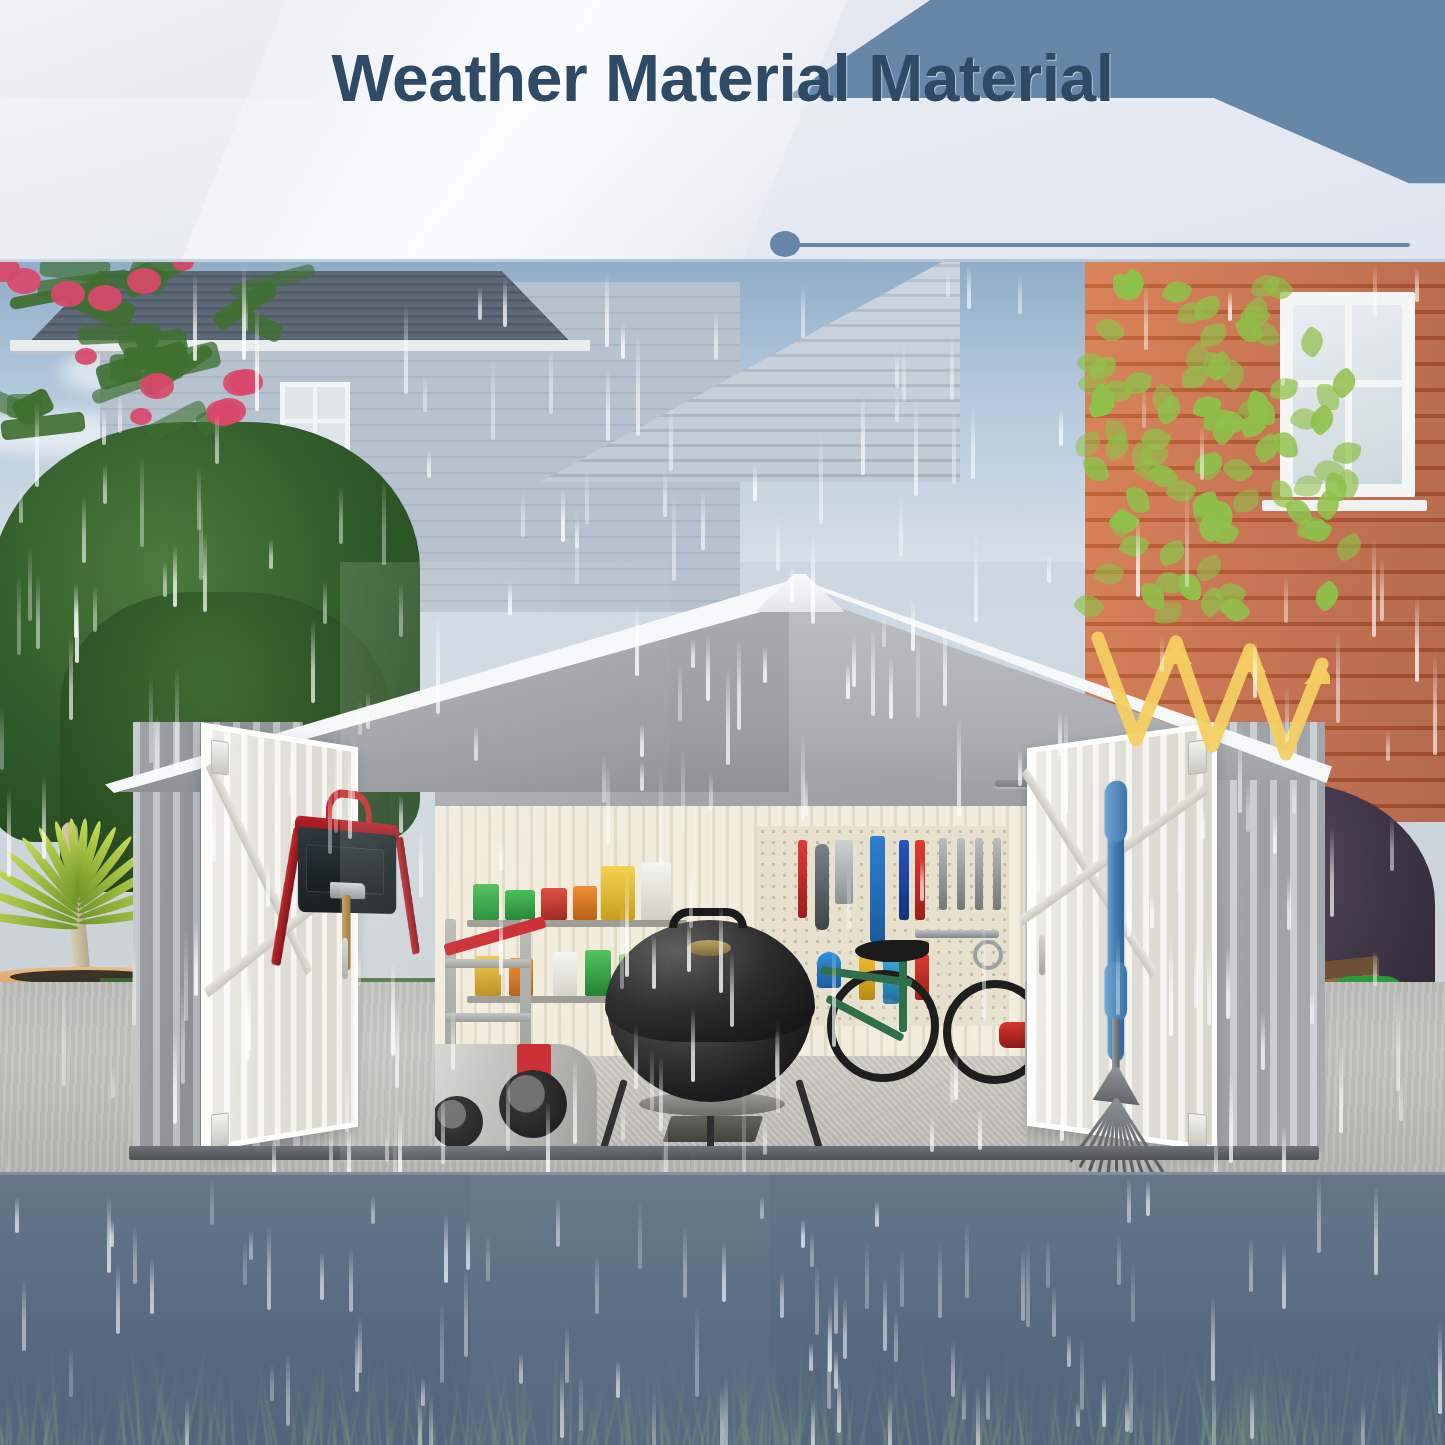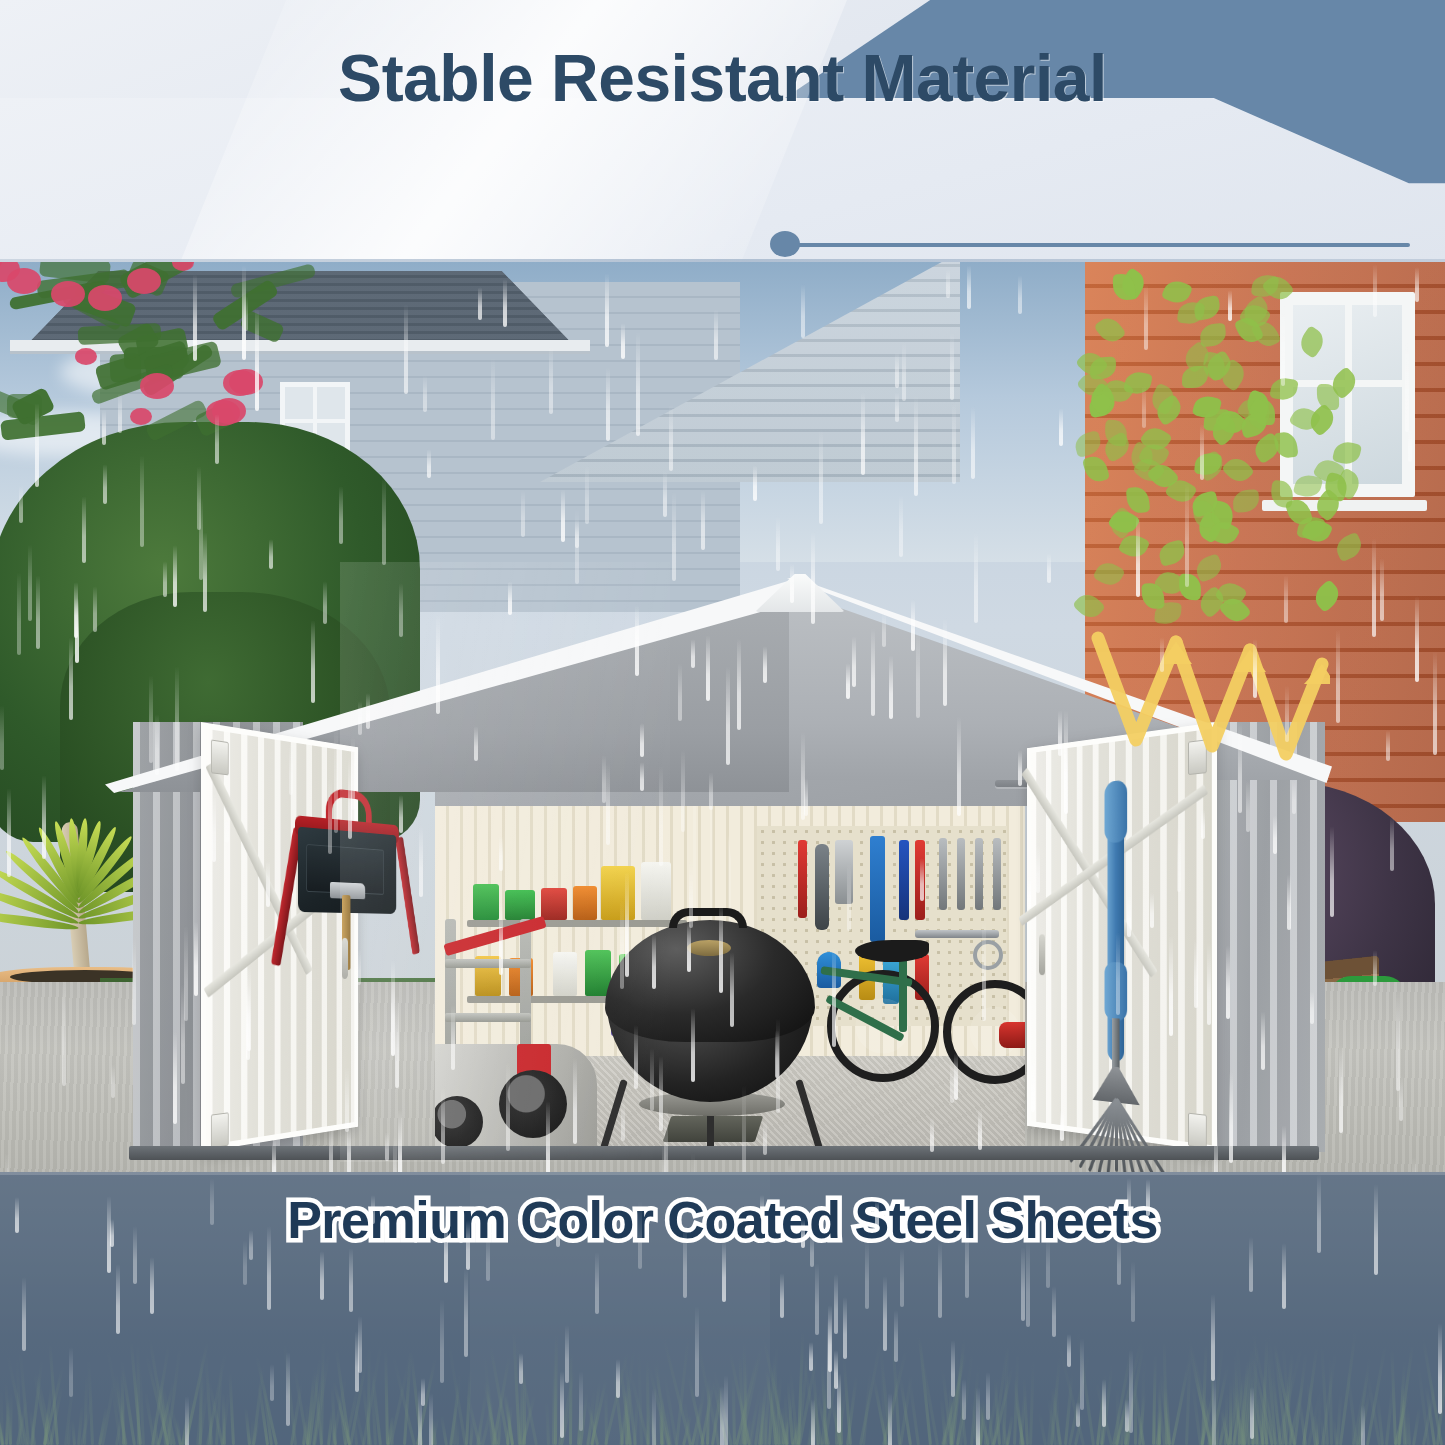--- a/index.html
+++ b/index.html
@@ -420,21 +420,21 @@
 
 <div id="canvas">
 
   <div class="header">
     <div class="header-blue"></div>
     <div class="header-blue2"></div>
     <div class="header-notch"></div>
     <div class="header-sweep"></div>
 
     <div class="title-wrap">
-      <div class="title-line">Stable Resistant Material</div>
+      <div class="title-line">Weather Material Material</div>
     </div>
 
     <div class="accent-rule">
       <div class="bar"></div>
       <div class="dot"></div>
     </div>
     <div class="header-edgeline"></div>
   </div>
 
   <div class="scene">
@@ -1570,16 +1570,15 @@
         <div class="drop" style="left: 615.934px; top: 186.845px; height: 39.4025px; opacity: 0.63;"></div>
         <div class="drop" style="left: 1374.29px; top: 11.8117px; height: 91.5508px; opacity: 0.64;"></div>
         <div class="drop" style="left: 21.6304px; top: 105.421px; height: 73.4111px; opacity: 0.52;"></div>
         <div class="drop" style="left: 875.127px; top: 29.1533px; height: 25.6006px; opacity: 0.69;"></div>
         <div class="drop" style="left: 652.306px; top: 215.602px; height: 71.6995px; opacity: 0.31;"></div>
         <div class="drop" style="left: 833.848px; top: 101.803px; height: 60.4733px; opacity: 0.49;"></div>
         <div class="drop" style="left: 759.69px; top: 22.573px; height: 24.7616px; opacity: 0.45;"></div>
         <div class="drop" style="left: 358.475px; top: 143.836px; height: 57.0334px; opacity: 0.45;"></div>
       </div>
 
-    <div class="footer-heading">Premium Color Coated Steel Sheets</div>
 
   </div>
 </div>
 
 </body></html>

